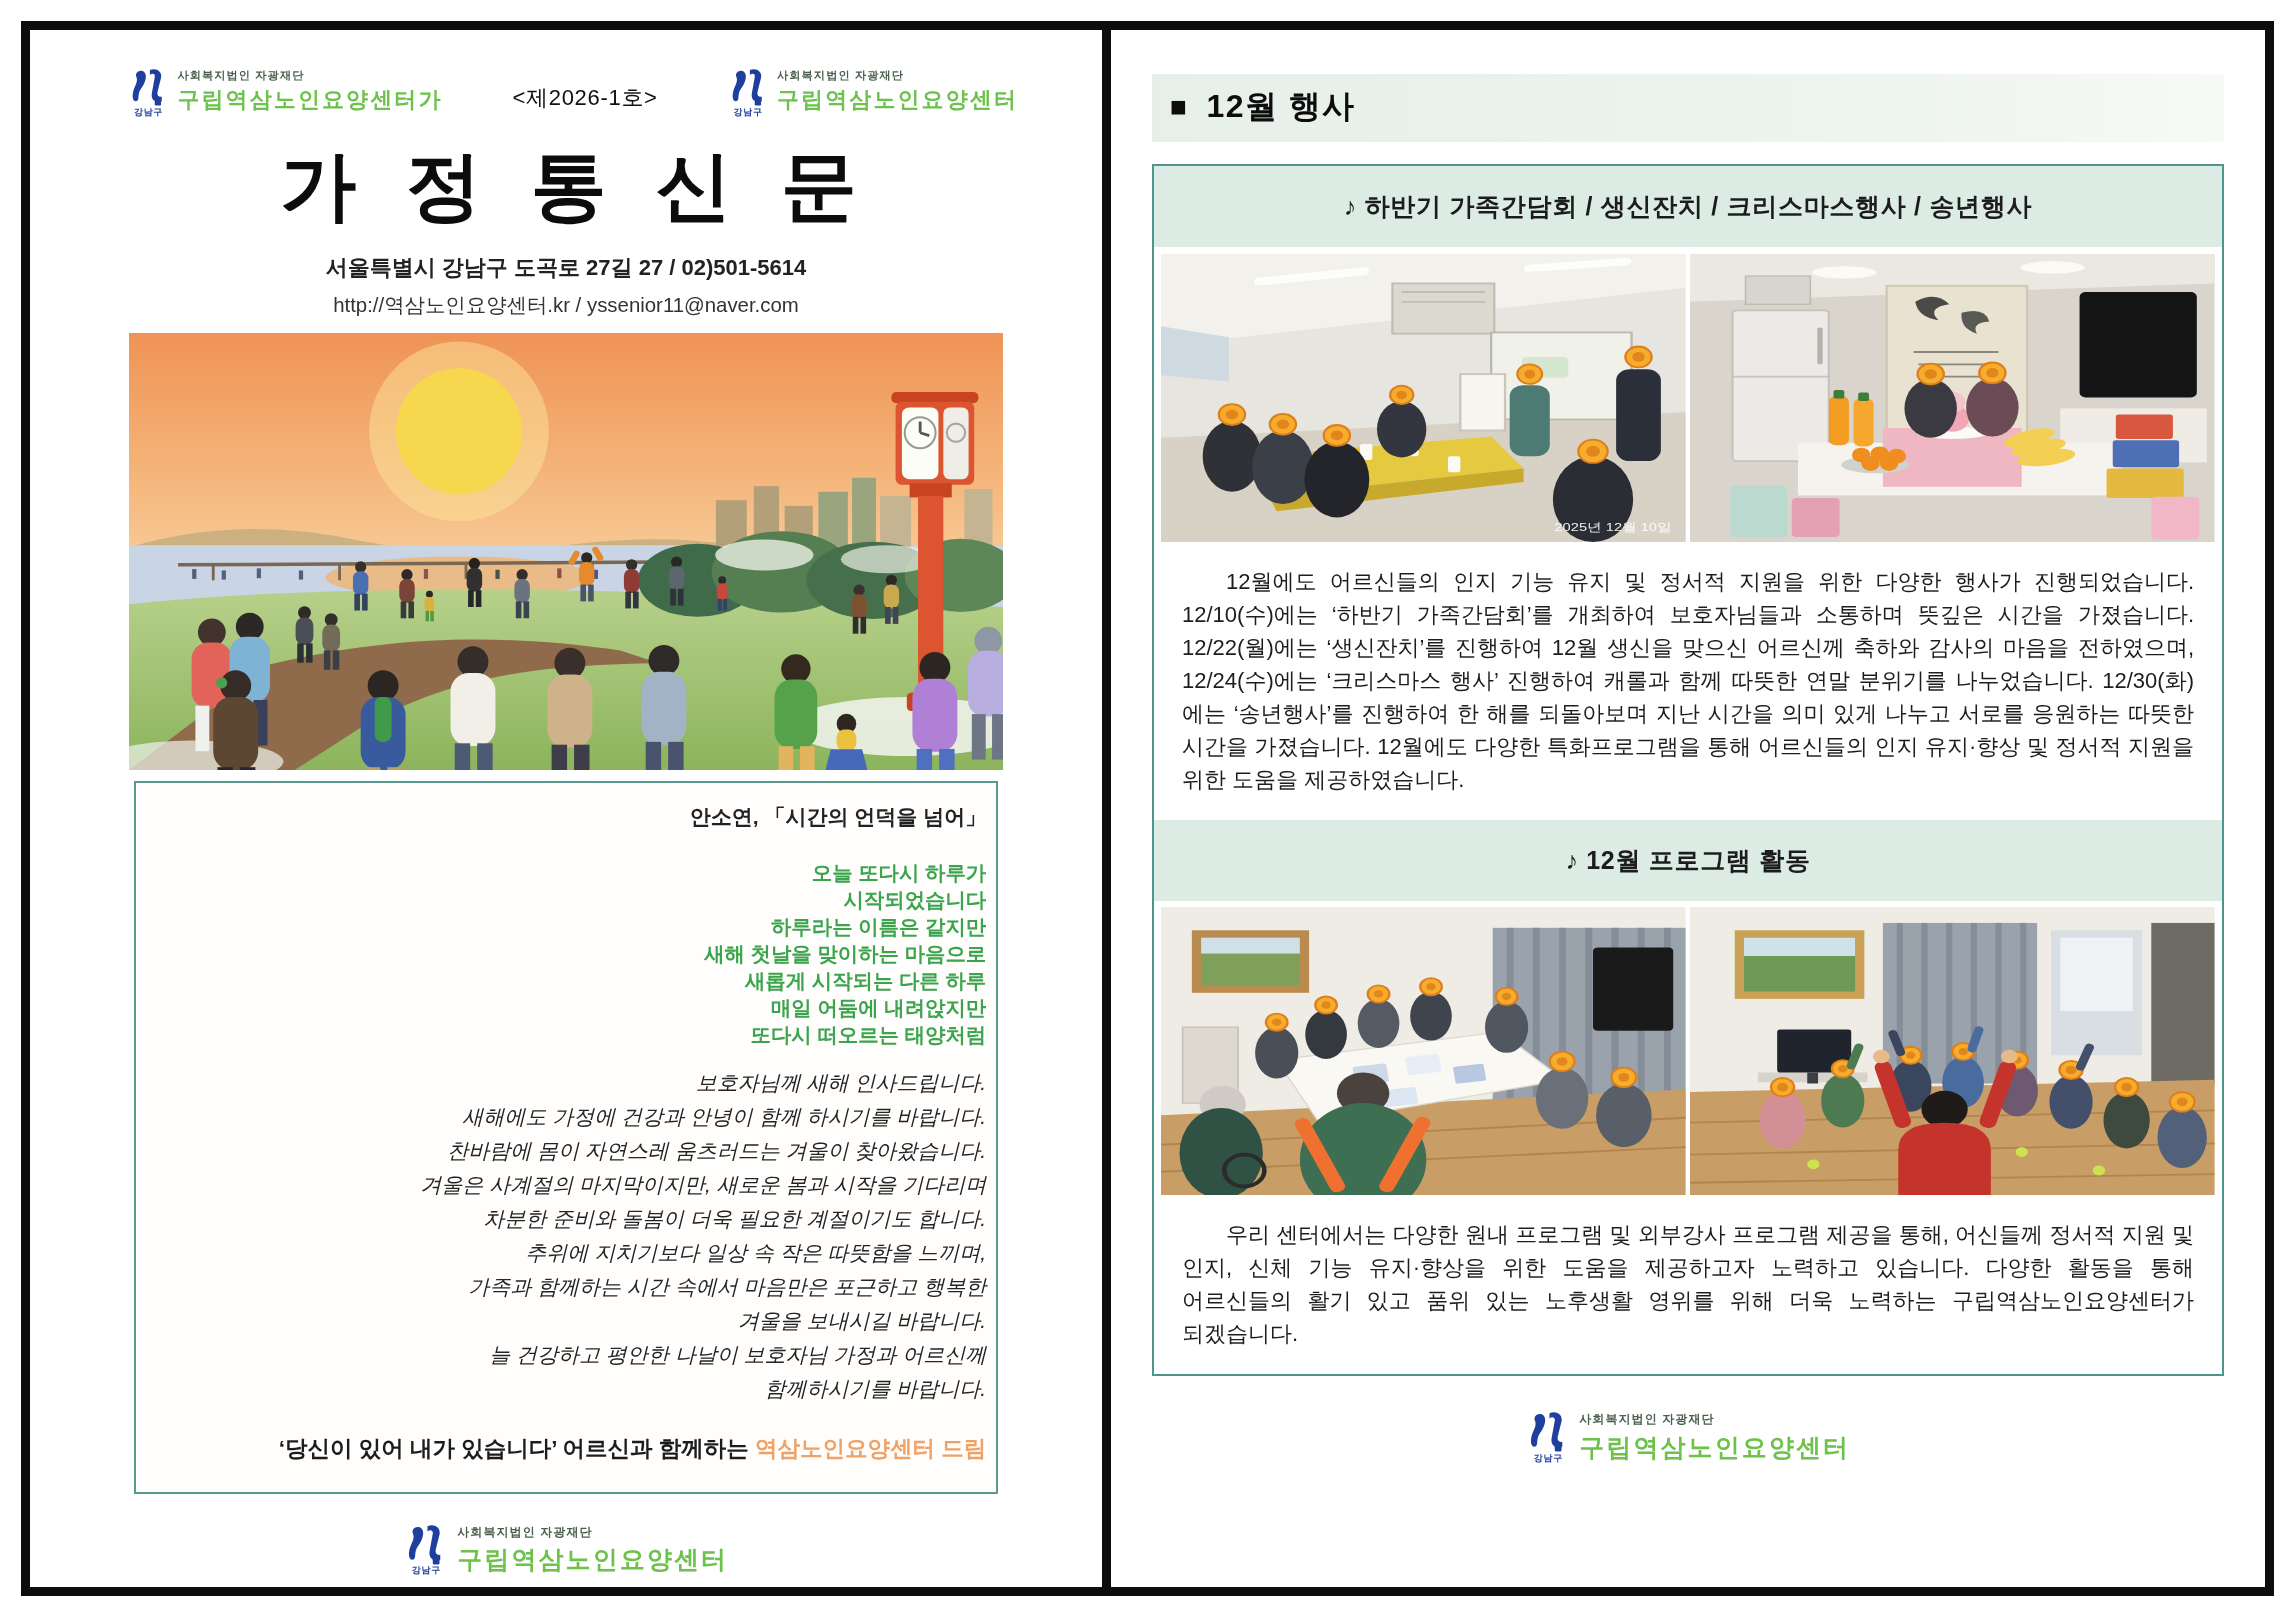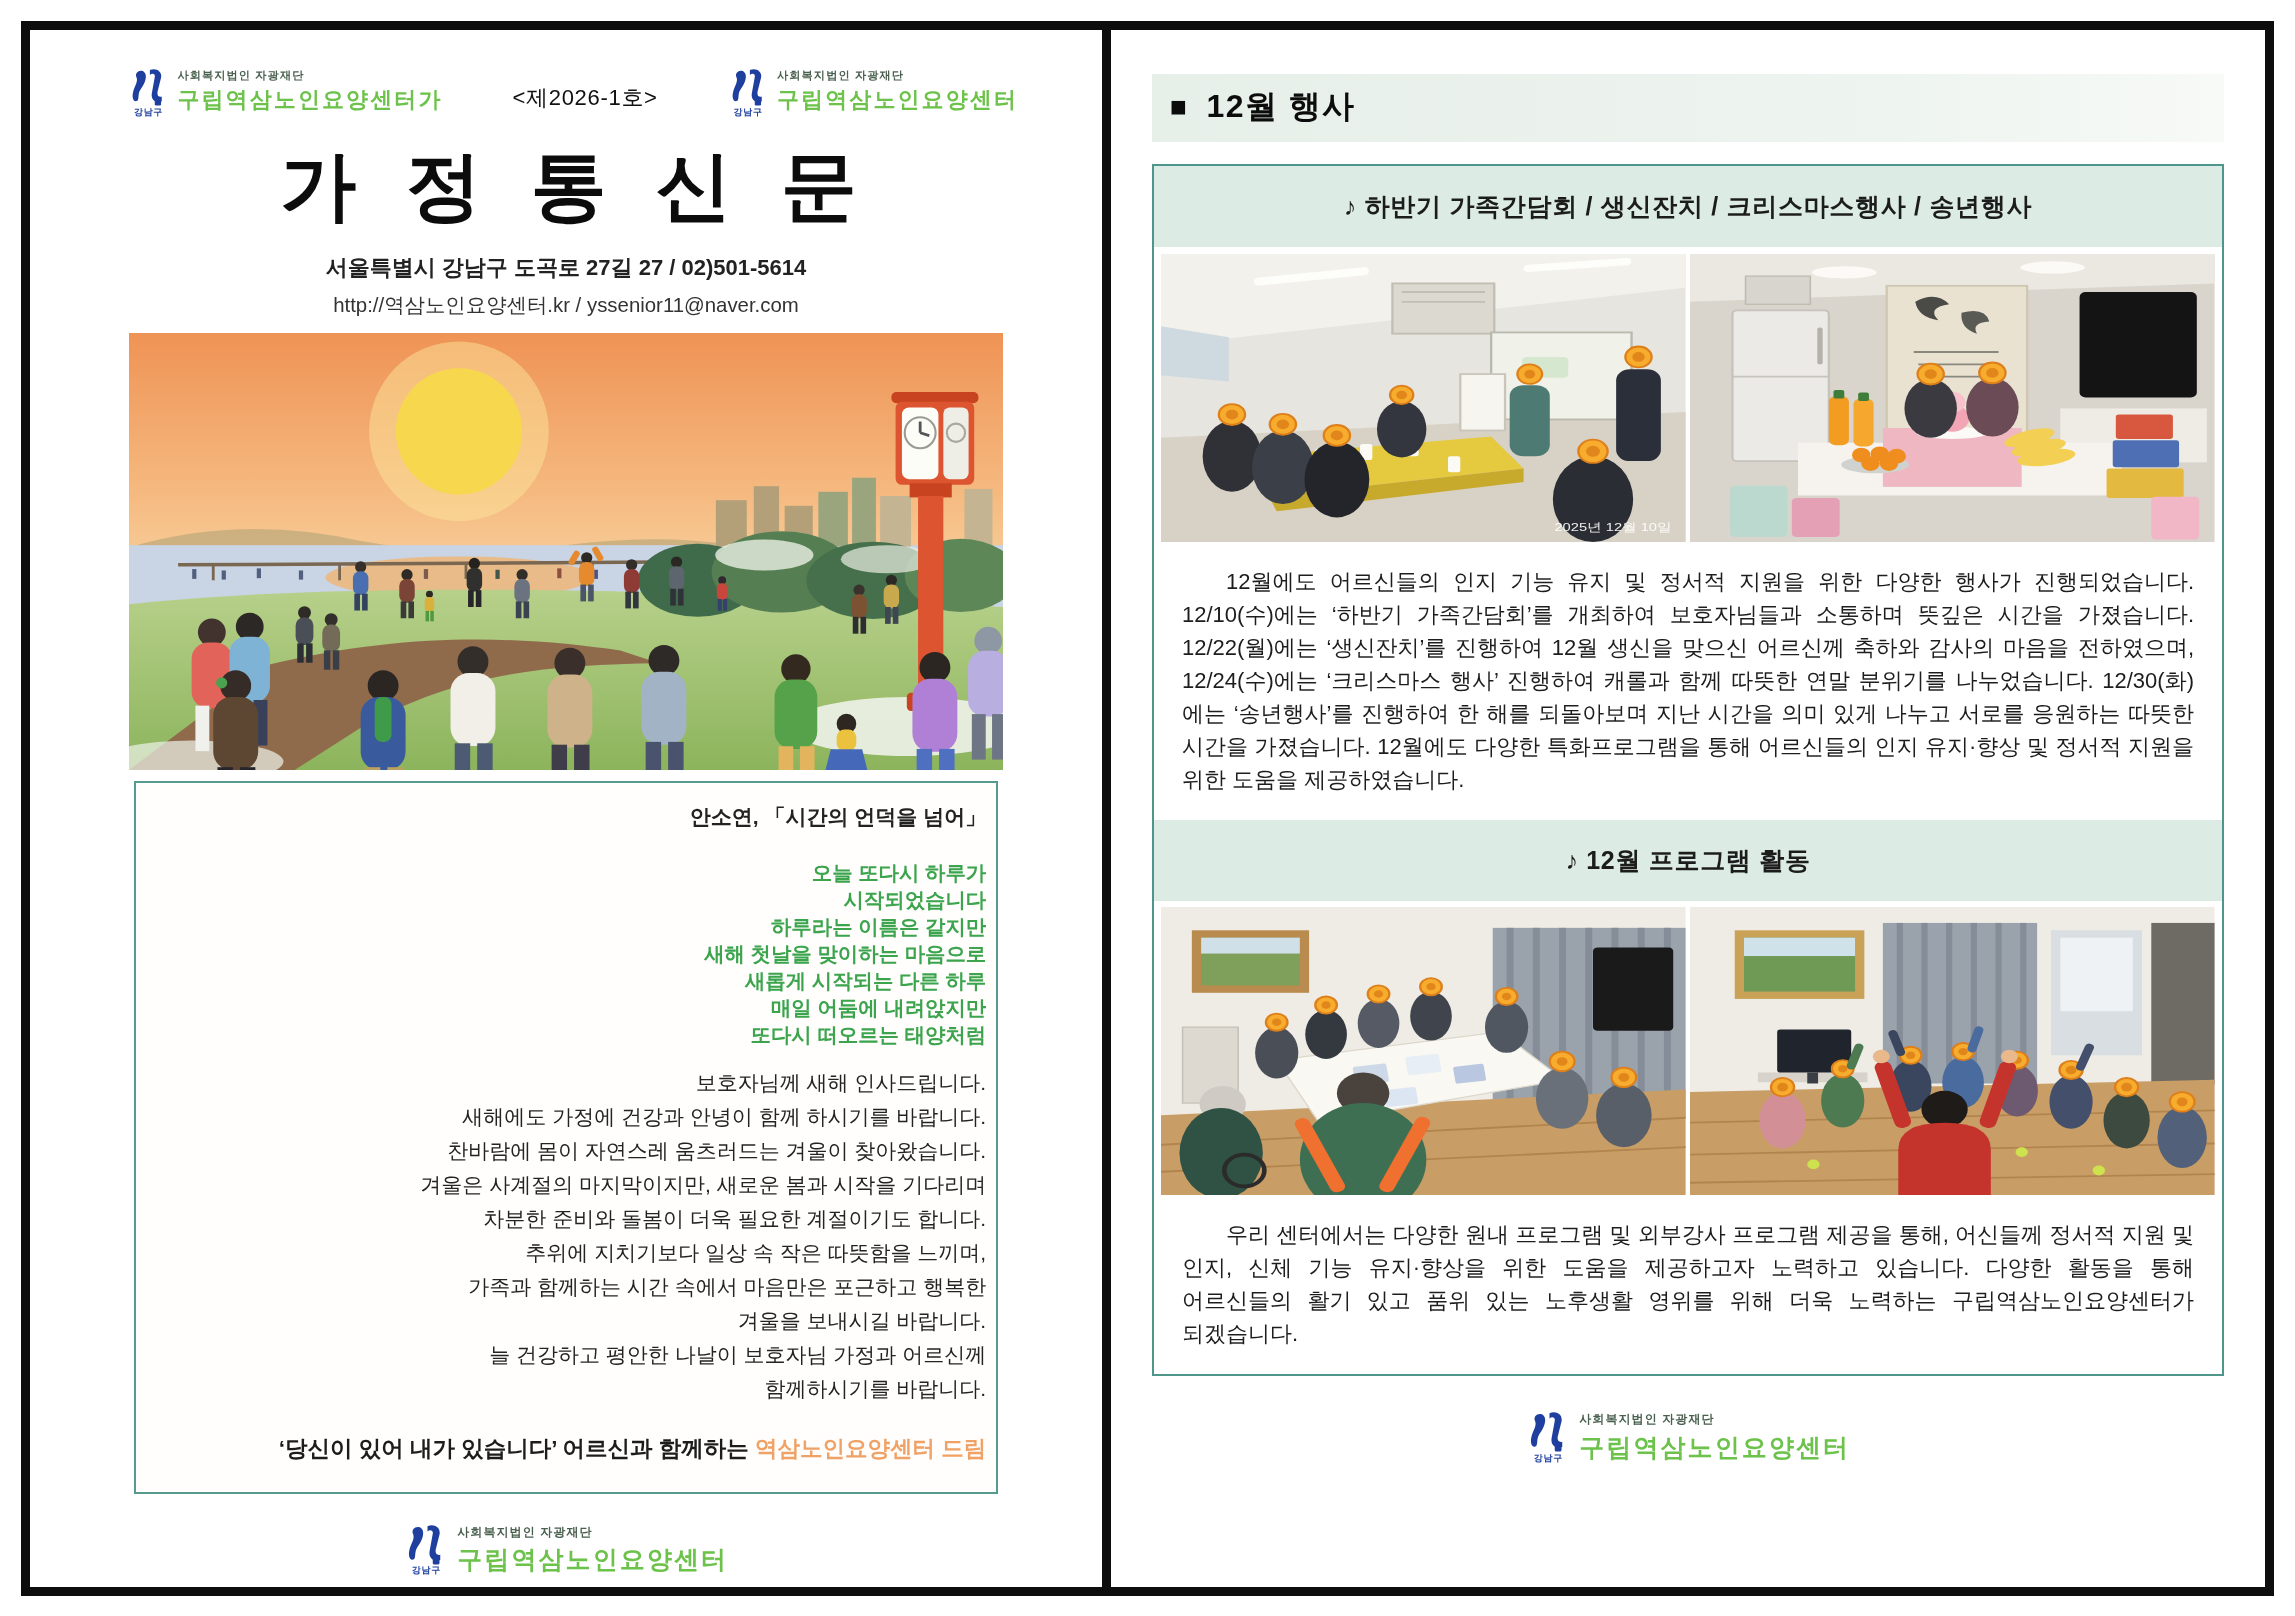--- a/index.html
+++ b/index.html
@@ -23,21 +23,21 @@
   .lp-head{display:flex;align-items:center;justify-content:space-between;padding:38px 84px 0 98px;}
   .issue{font-size:22px;color:#111;letter-spacing:0.7px;white-space:nowrap;padding-top:9.8px;}
   .lp-title{text-align:center;font-size:76px;font-weight:600;letter-spacing:14px;margin-top:17px;color:#0c0c0c;padding-left:19px;}
   .lp-address{text-align:center;font-size:22px;font-weight:700;margin-top:14px;color:#222;}
   .lp-contact{text-align:center;font-size:20.4px;margin-top:8.4px;color:#333;}
   .lp-art{display:block;width:874px;height:437px;margin:14px auto 0;}
   .poem-box{width:864px;margin:11.2px auto 0;border:2.1px solid #569a90;padding:19.6px 9.8px 28px;text-align:right;box-sizing:border-box;background:#fffefd;}
   .poem-title{font-size:21px;font-weight:700;color:#222;}
   .poem-green{margin-top:29.5px;}
   .poem-green div{font-size:20.4px;line-height:27px;color:#3ba44c;font-weight:600;}
-  .poem-black{margin-top:17px;}
+  .poem-black{margin-top:17px;font-style:italic;}
   .poem-black div{font-size:21px;line-height:34px;color:#232323;}
   .poem-closing{margin-top:27px;font-size:22.5px;font-weight:800;color:#1c1c1c;}
   .poem-closing .hl{color:#f0a266;}
   .lp-footer{display:flex;justify-content:center;margin-top:29.5px;}
 
   
   .rp{padding:0 41px;}
   .rp-title-band{margin-top:44px;background:linear-gradient(90deg,#e7efe9 0%,#eef4ef 70%,#f7faf7 100%);
                  padding:11.2px 18px 12.6px;display:flex;align-items:center;gap:12.6px;}
   .sq{width:24px;height:24px;display:inline-block;font-size:28px;line-height:24px;color:#0c0c0c;}

